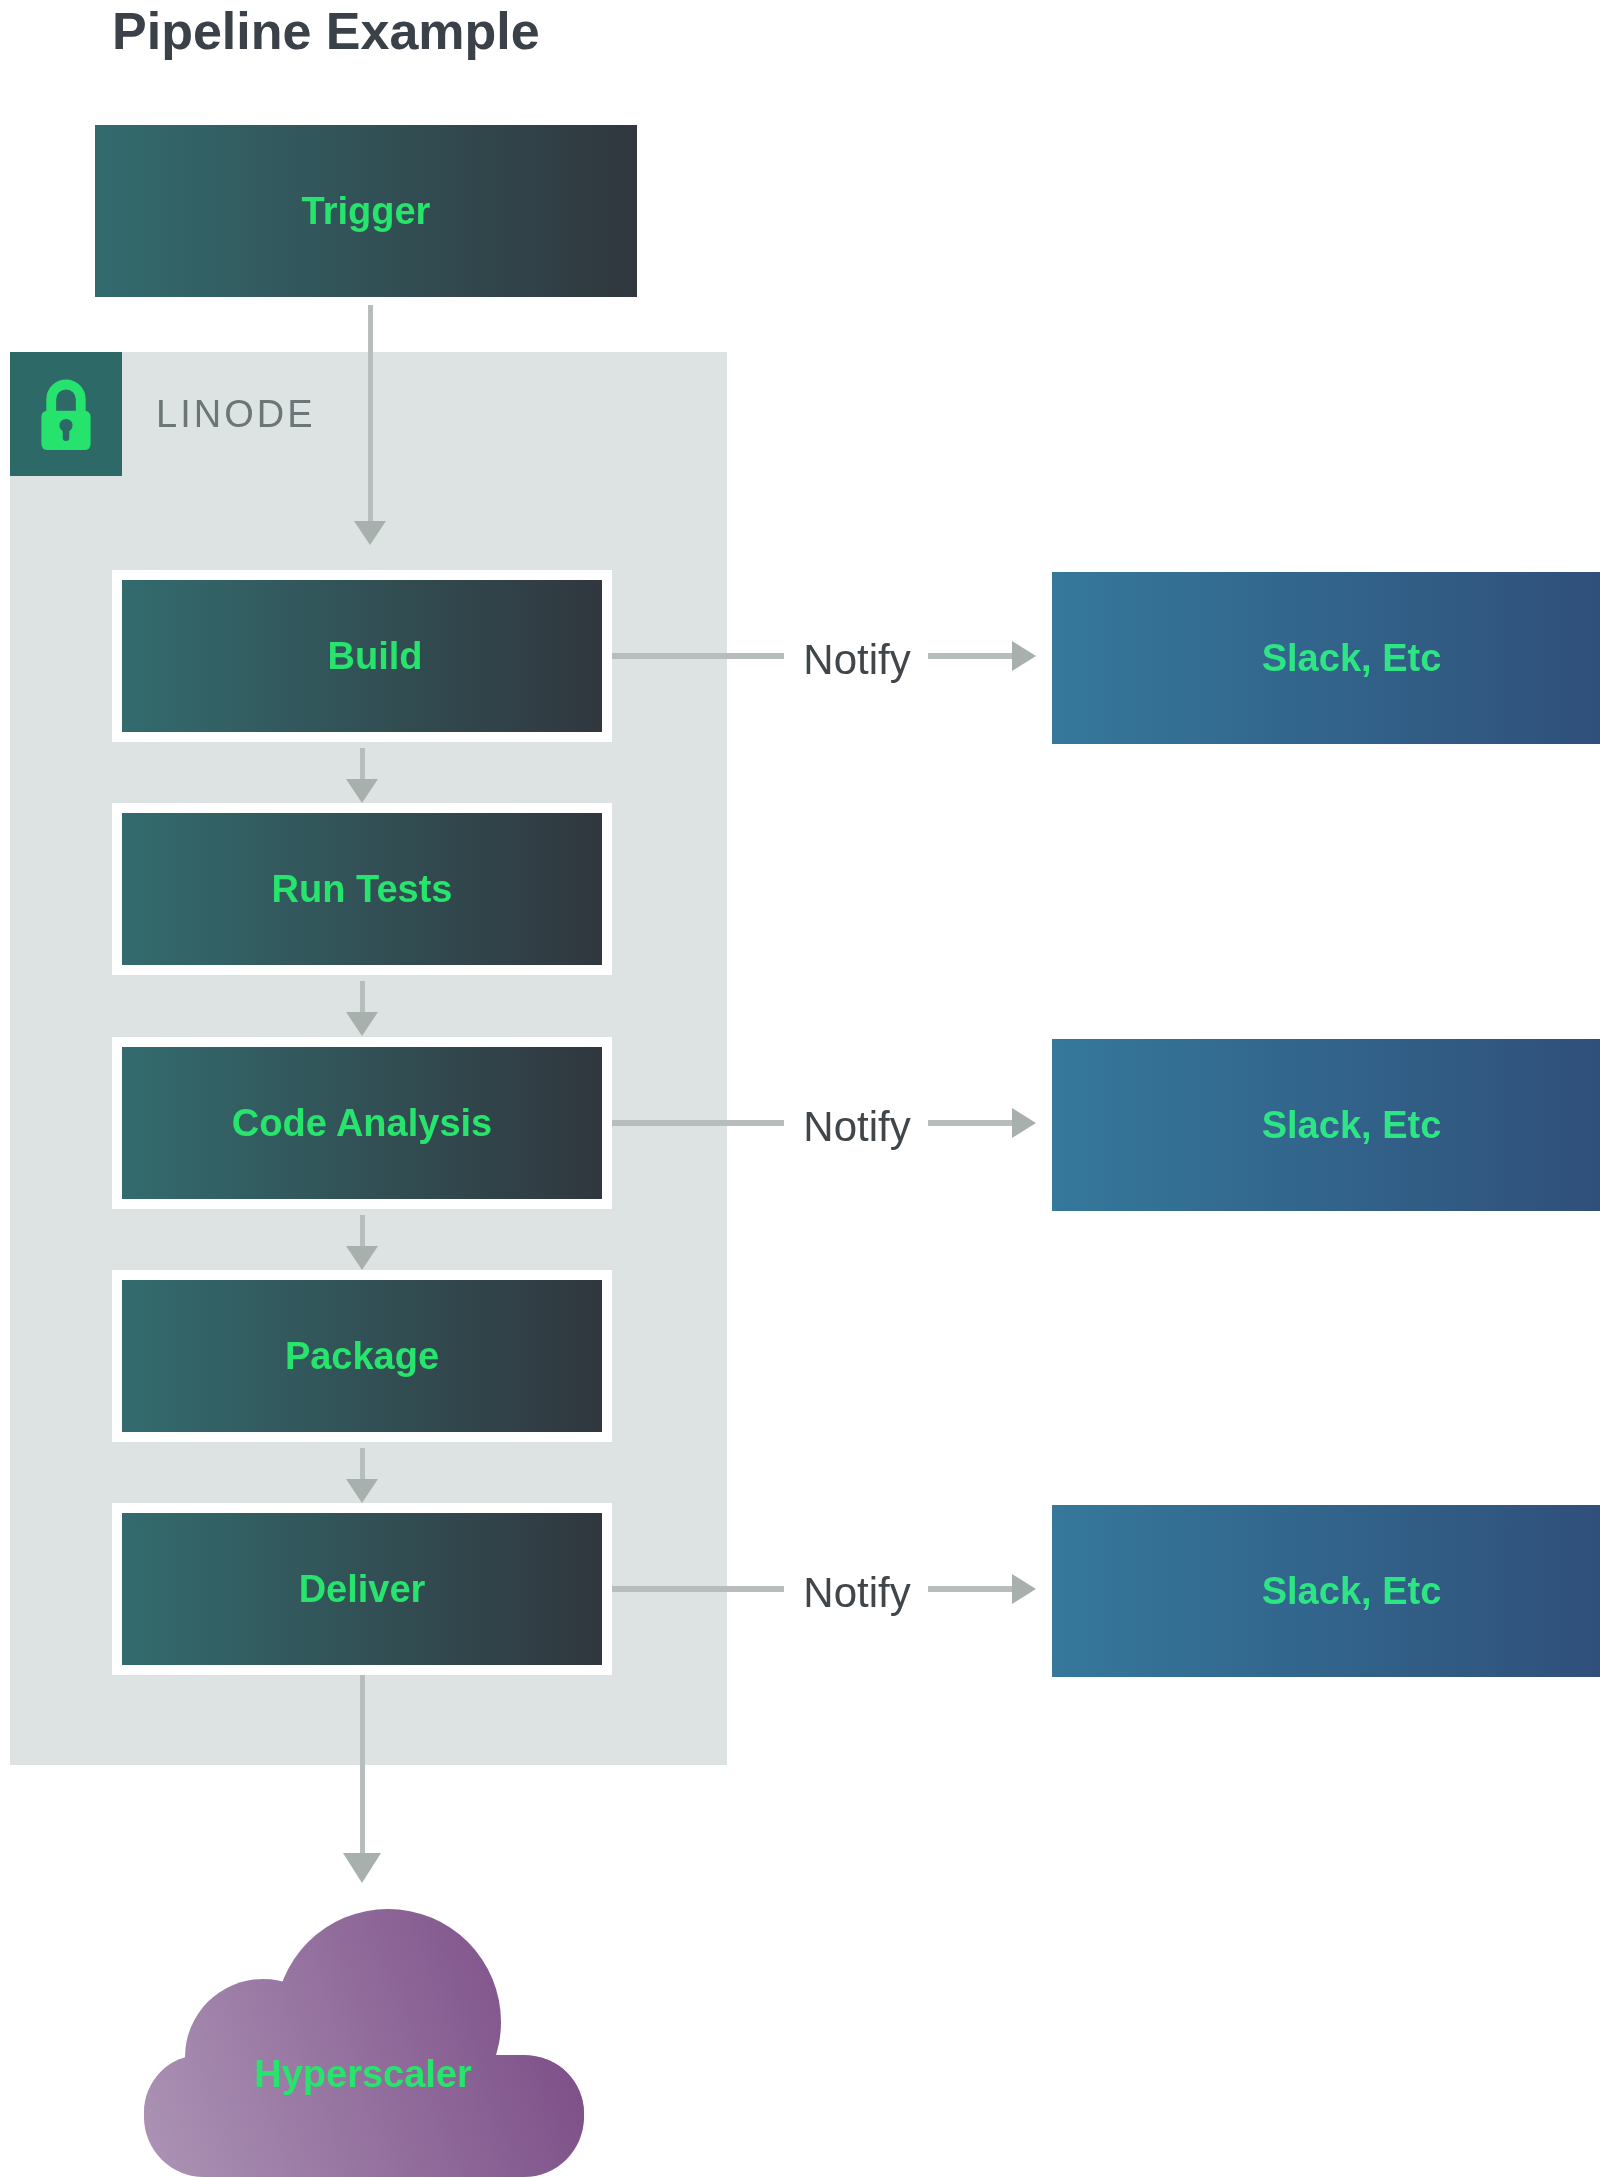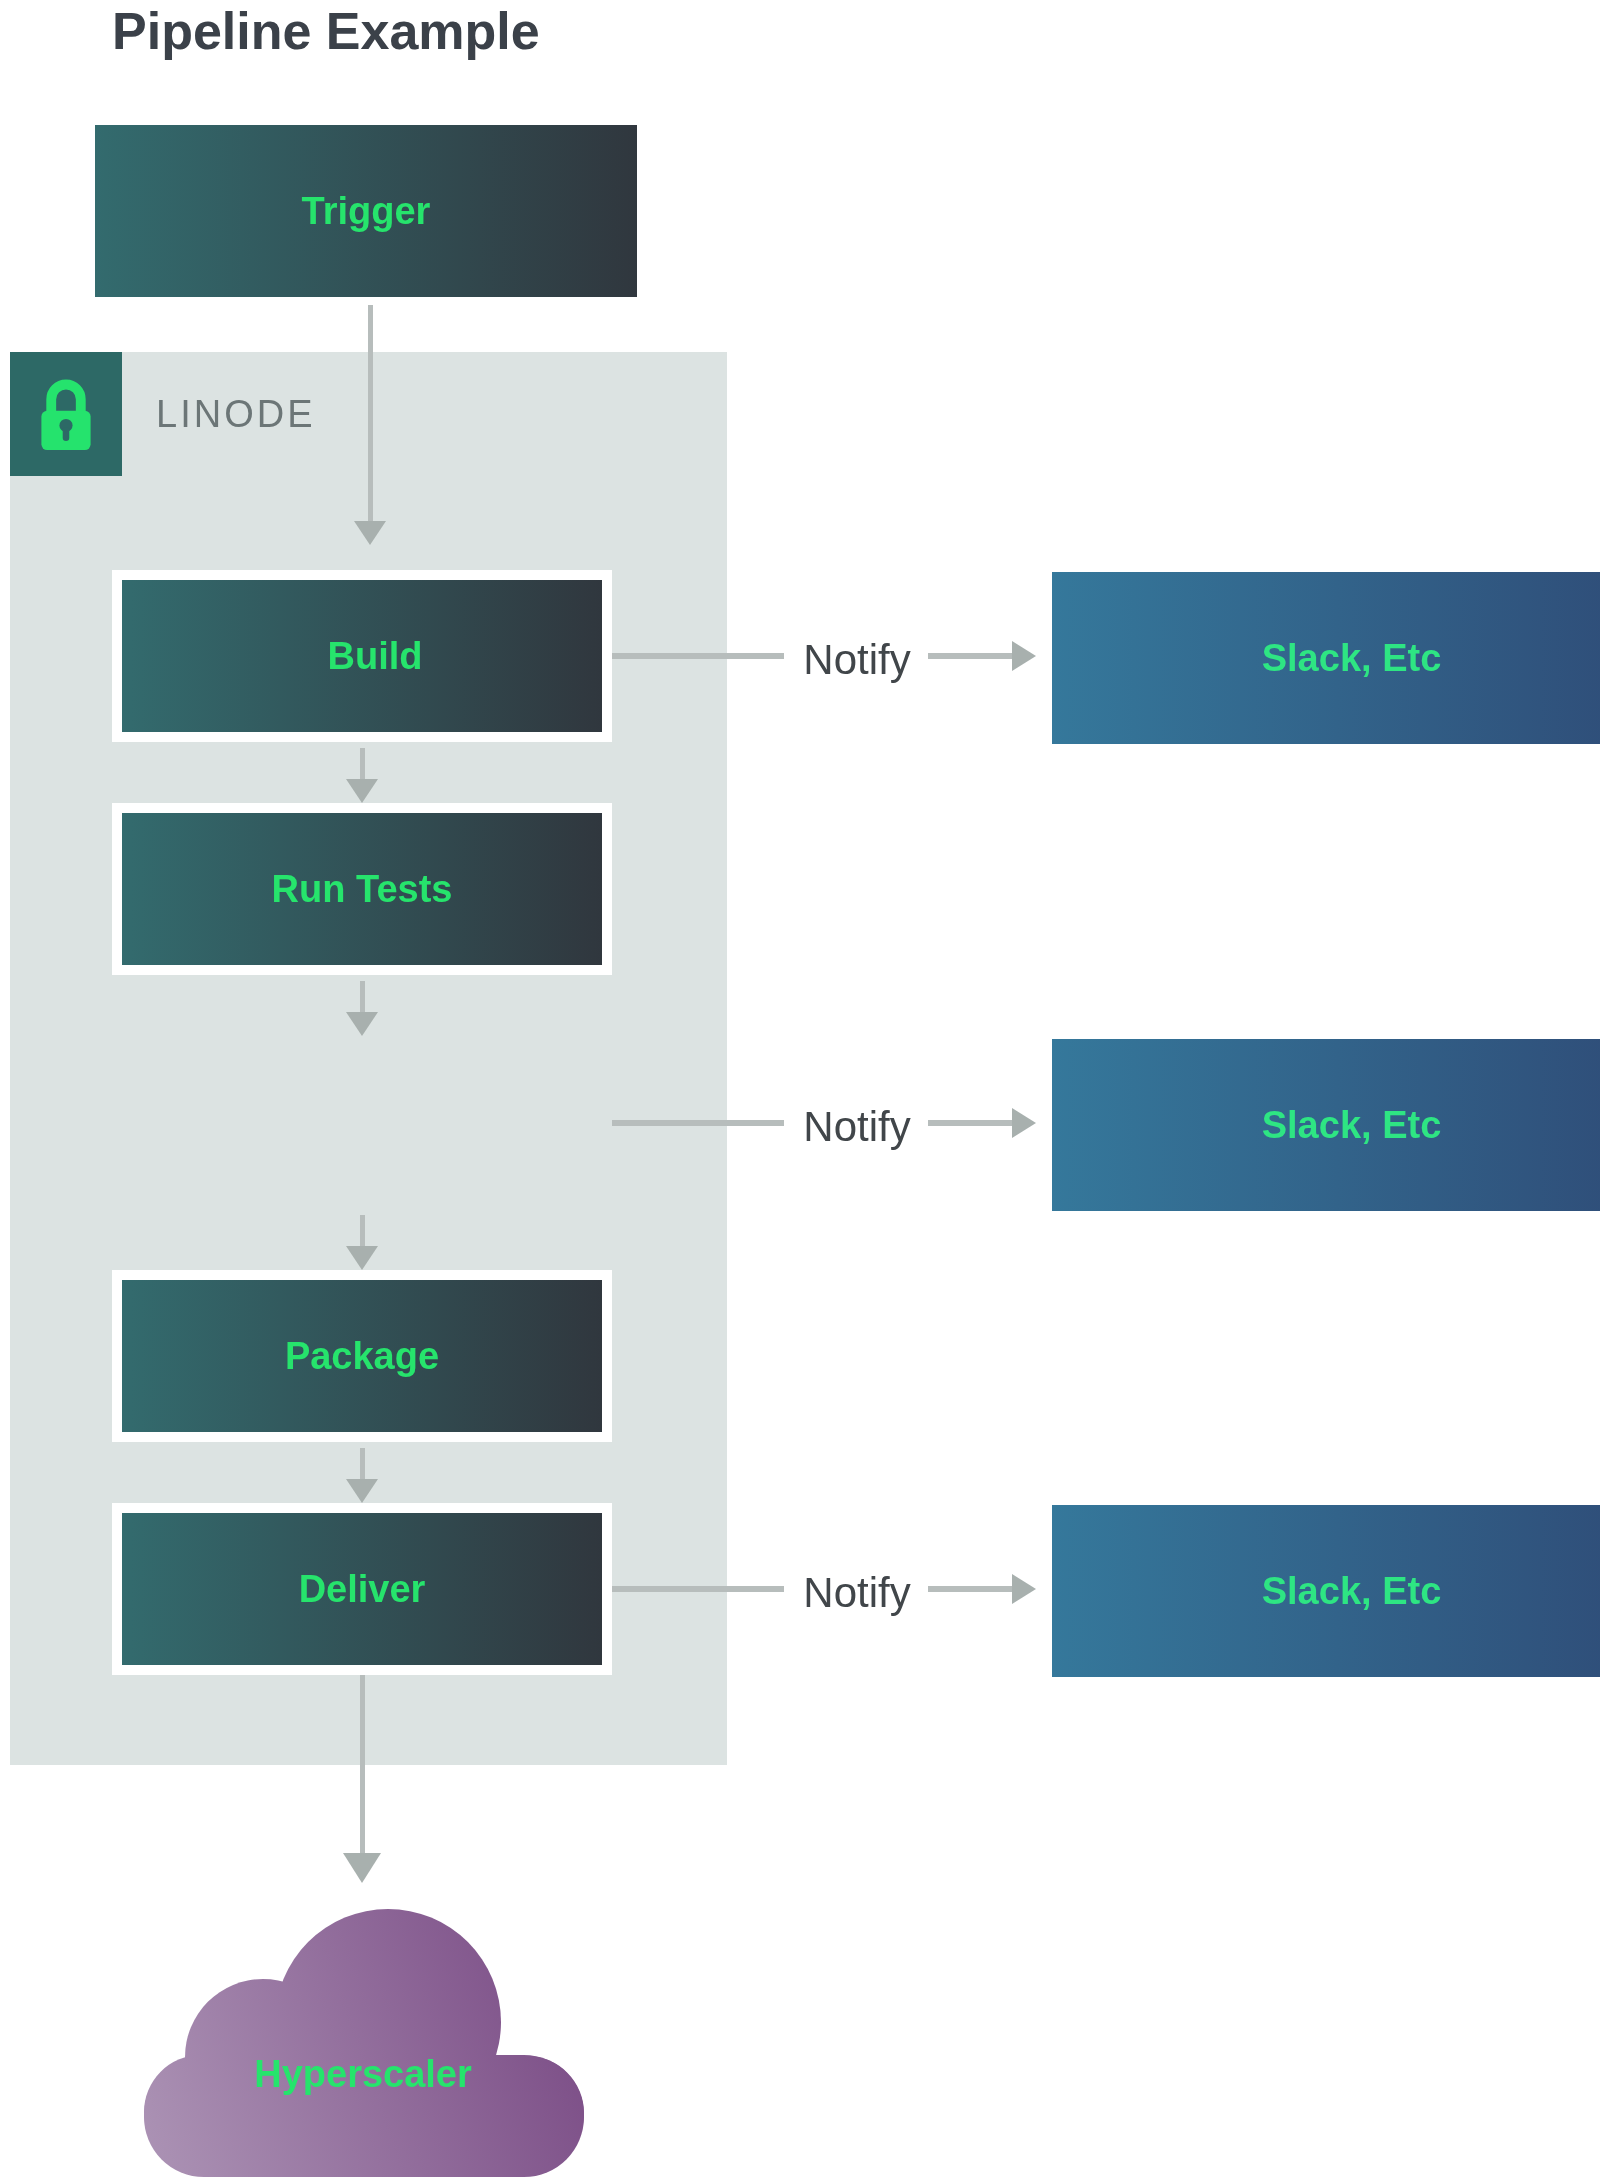--- a/index.html
+++ b/index.html
@@ -105,20 +105,23 @@
 
   <div class="v-stem" style="left:368px; top:305px; height:218px;"></div>
   <div class="v-head" style="left:354px; top:521px;"></div>
 
   <div class="node stage-node" style="top:570px;padding-left:26px;">
     <span class="node-label">Build</span>
   </div>
   <div class="node stage-node" style="top:803px;">
     <span class="node-label">Run Tests</span>
   </div>
+  <div class="node stage-node" style="top:1037px;">
+    <span class="node-label">Code Analysis</span>
+  </div>
   <div class="node stage-node" style="top:1270px;">
     <span class="node-label">Package</span>
   </div>
   <div class="node stage-node" style="top:1503px;">
     <span class="node-label">Deliver</span>
   </div>
 
   <div class="v-stem" style="left:360px; top:748px; height:33px;"></div>
   <div class="v-head" style="left:346px; top:779px;"></div>
 

